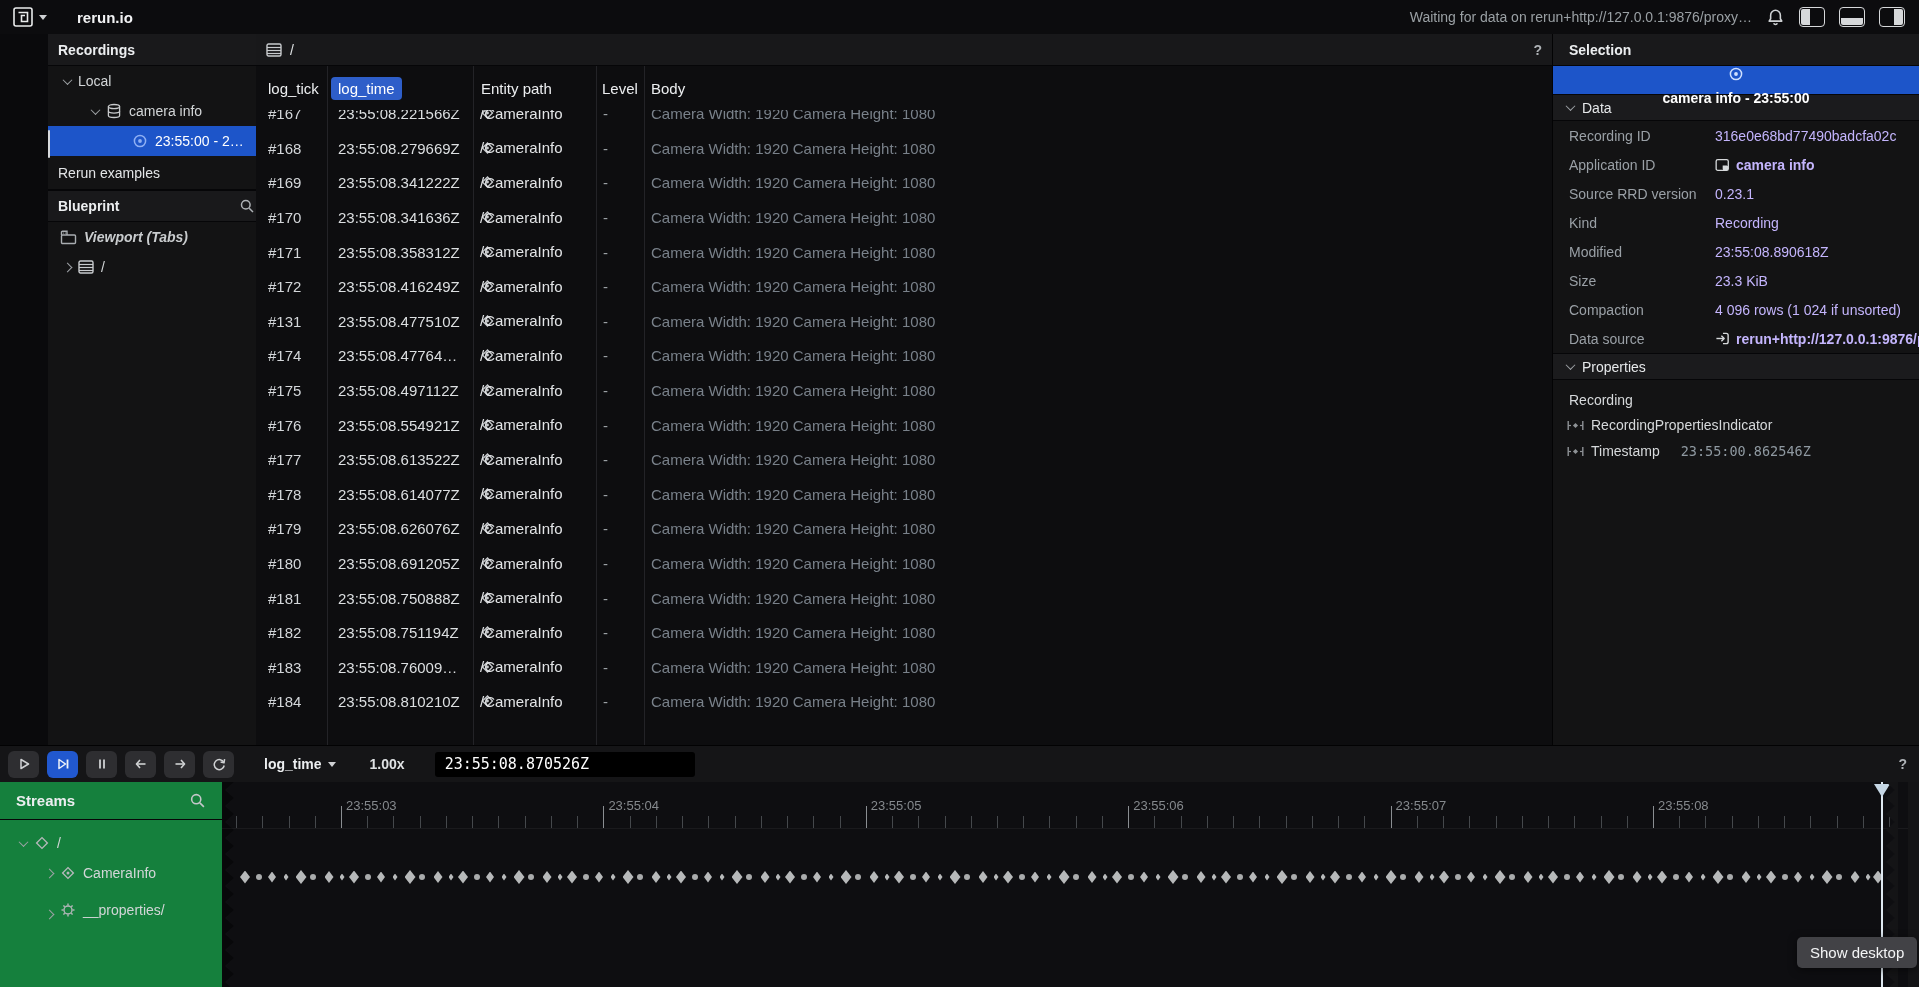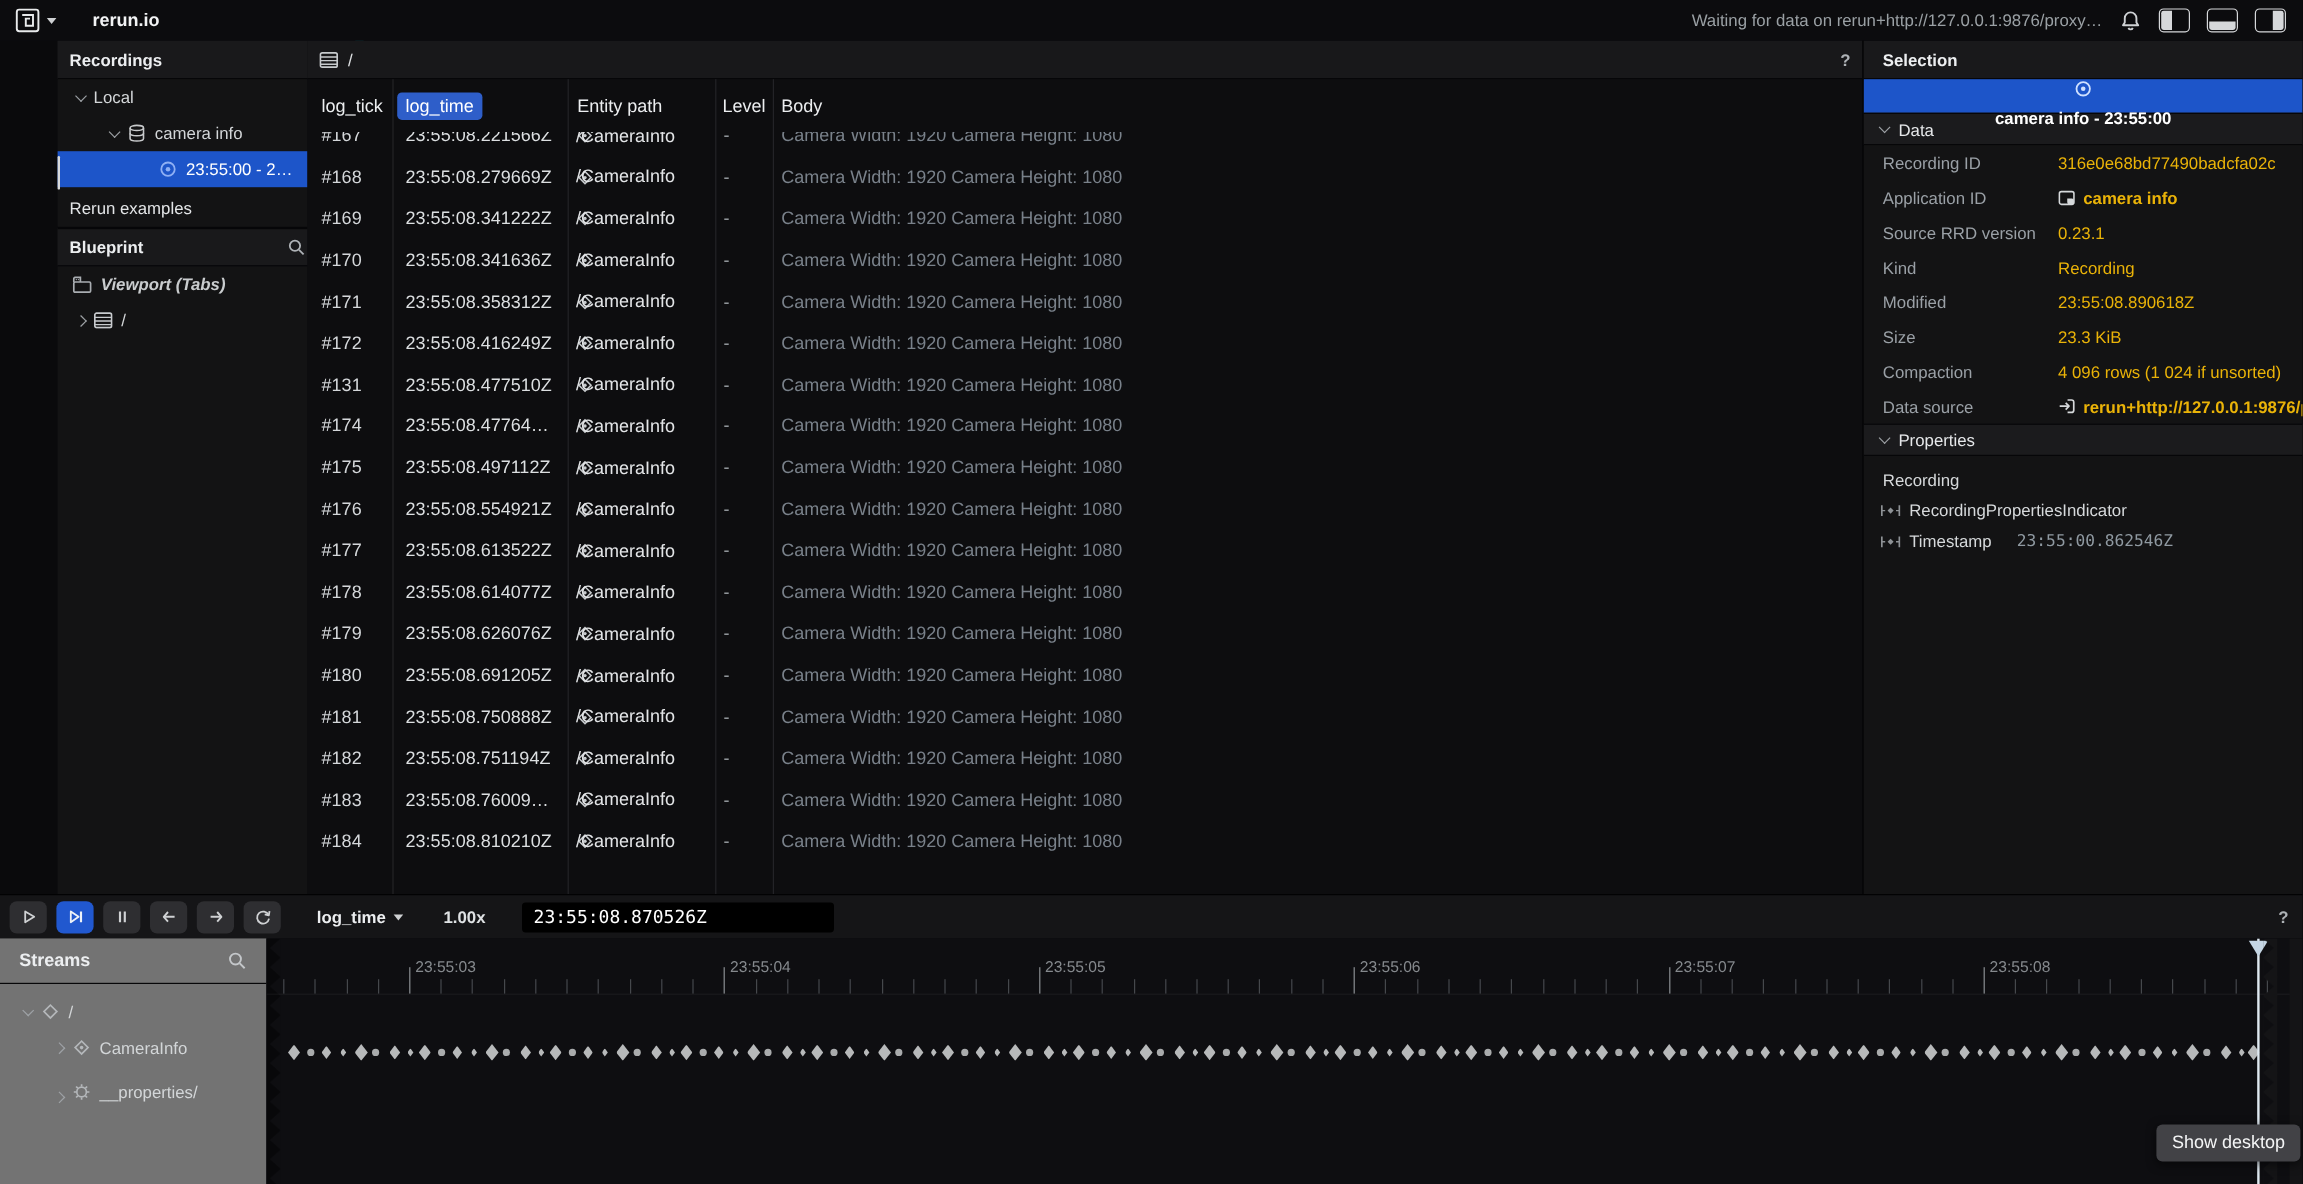--- a/index.html
+++ b/index.html
@@ -63,38 +63,38 @@
   .c-level { left:347px; color:#9aa0a4; }
   .c-body { left:395px; color:#79818a; }
 
   
   #right-panel { position:absolute; left:1552px; top:34px; width:367px; height:711px; background:#131314; border-left:1px solid #030304; overflow:hidden; }
   #sel-header { height:32px; display:flex; align-items:center; padding:0 16px; background:#19191b; border-bottom:1px solid #060608; font-weight:bold; font-size:14px; color:#eceef0; }
   #sel-item { height:28px; background:#1d55c9; display:flex; align-items:center; gap:8px; padding:0 14px; font-size:14px; font-weight:bold; color:#fff;flex-direction:column; }
   .sec-strip { height:27px; display:flex; align-items:center; gap:8px; padding:0 14px; background:#1b1b1d; border-top:1px solid #060608; border-bottom:1px solid #060608; font-size:14px; color:#e6e8ea; }
   .kv-row { height:29px; display:flex; align-items:center; padding-left:16px; font-size:14px; white-space:nowrap; }
   .kv-row .k { width:146px; flex:0 0 auto; color:#9aa0a6; }
-  .kv-row .v { color:#eab308; display:flex; align-items:center; gap:6px; overflow:hidden; }
+  .kv-row .v { color:#c4b5fd; display:flex; align-items:center; gap:6px; overflow:hidden; }
   #active-note { padding:16px 16px 14px 16px; color:#9aa0a6; font-size:14px; }
   #props-group { padding:10px 0 0 0; }
   .pgroup-label { padding:2px 16px 4px 16px; color:#d6d9db; font-size:14px; }
   .prop-row { height:26px; display:flex; align-items:center; gap:7px; padding-left:14px; font-size:14px; color:#d6d9db; white-space:nowrap; }
   .prop-row .pvalue { color:#8f99a1; font-size:13.5px; margin-left:14px; }
 
   
   #controls { position:absolute; left:0; top:745px; width:1919px; height:37px; background:#151517; border-top:1px solid #020203; display:flex; align-items:center; }
   .ctl-btn { width:31px; height:27px; background:#2e2e31; border-radius:6px; margin-left:8px; display:flex; align-items:center; justify-content:center; }
   .ctl-btn.active { background:#2158cf; }
   #time-select { margin-left:30px; display:flex; align-items:center; gap:6px; font-size:14px; font-weight:bold; color:#eceef0; }
   #speed { margin-left:34px; font-size:14px; font-weight:bold; color:#dfe2e4; }
   #time-input { margin-left:30px; width:260px; height:25px; background:#000; border:none; border-radius:3px; color:#fff; font-size:15px; padding:0 10px; font-family:"DejaVu Sans Mono",monospace; }
   #ctl-help { margin-left:auto; margin-right:12px; color:#aeb2b6; font-size:14px; font-weight:bold; }
 
   
-  #streams { position:absolute; left:0; top:782px; width:222px; height:205px; background:#737373; }
+  #streams { position:absolute; left:0; top:782px; width:222px; height:205px; background:#15803d; }
   #streams-header { height:38px; display:flex; align-items:center; padding:0 16px; border-bottom:1px solid #060608; }
   #streams-header .title { font-weight:bold; font-size:15px; color:#eceef0; }
   #streams-header .spacer { flex:1; }
   #streams .tree-row { padding-left:20px; }
 
   
   #timeline { position:absolute; left:222px; top:782px; width:1697px; height:205px; background:#0e0e11; overflow:hidden; }
   .axis-label { position:absolute; top:16px; font-size:13px; color:#85898d; white-space:nowrap; }
   .tick { position:absolute; width:1px; background:#5c6064; }
   .tick.minor { top:34px; height:12px; background:#45484c; }

